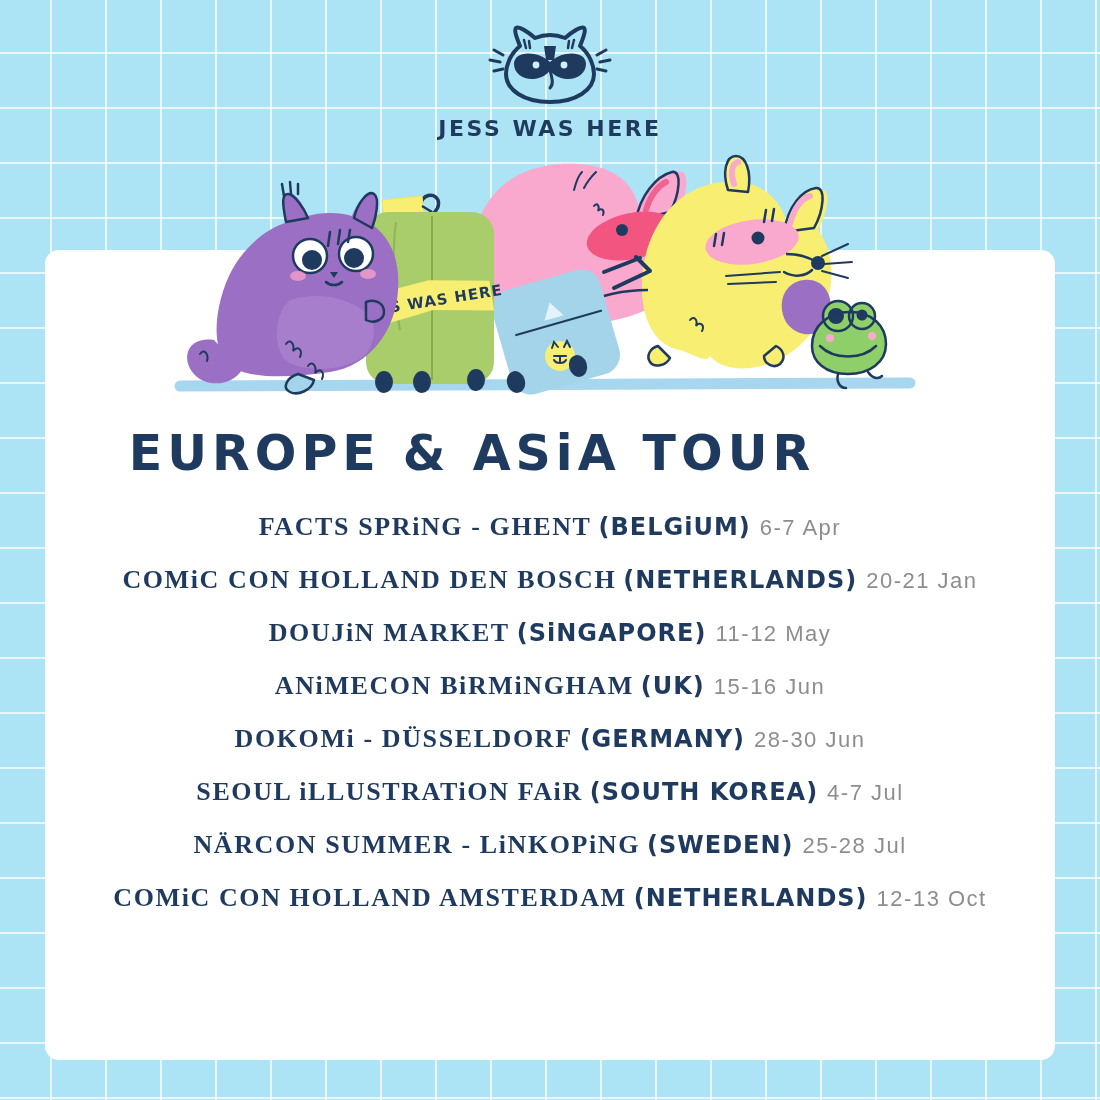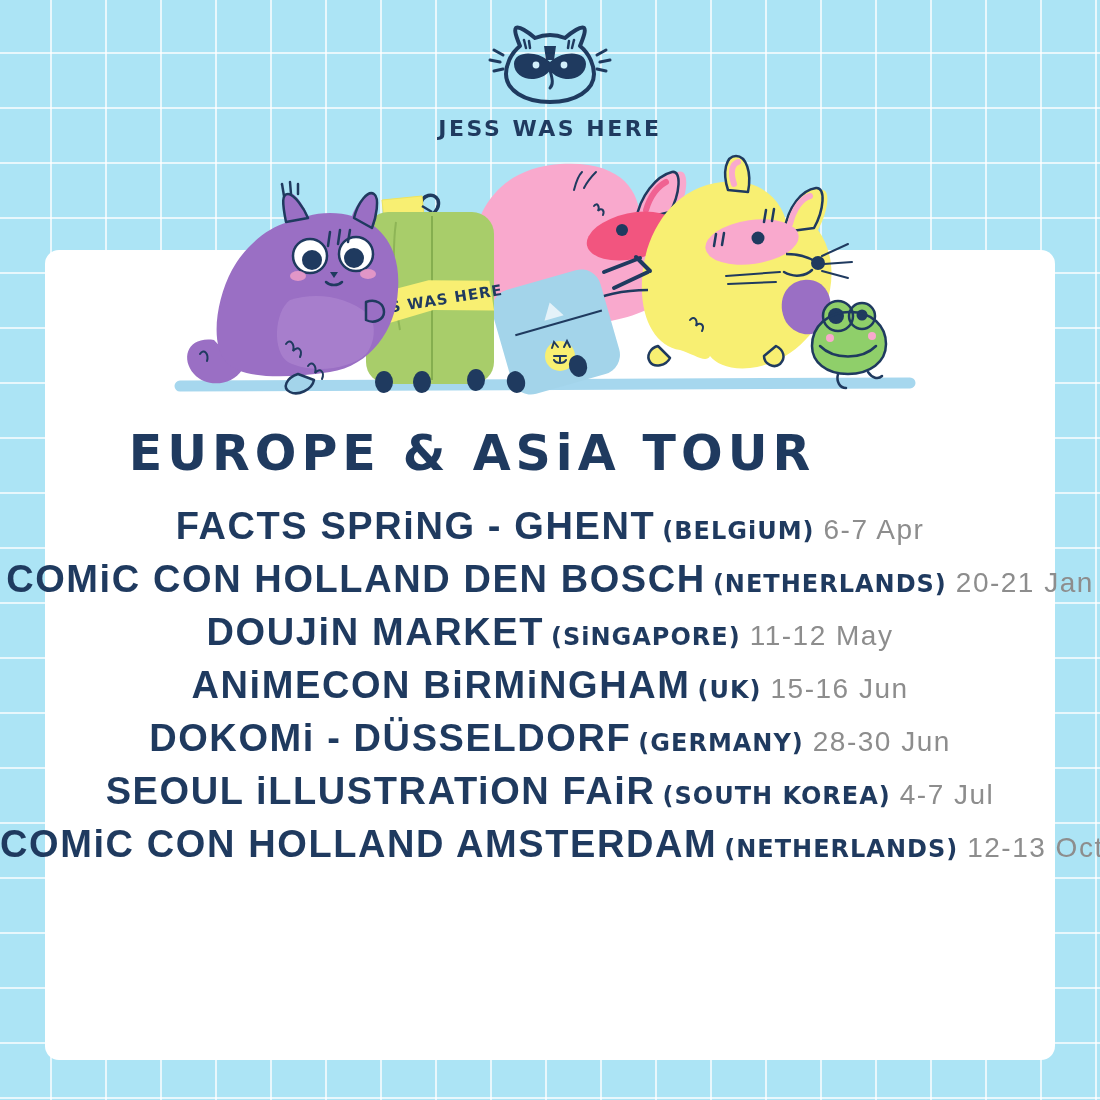--- a/index.html
+++ b/index.html
@@ -93,38 +93,38 @@
     width: 1100px;
   }
   .event-row {
     width: 1100px;
     text-align: center;
     white-space: nowrap;
     height: 53px;
     line-height: 53px;
   }
   .ev-name {
-    font-family: Liberation Sans, sans-serif;
+    font-family: Liberation Serif, serif;
     font-weight: bold;
-    font-size: 38px;
+    font-size: 26px;
     letter-spacing: 1.6px;
     color: #1f3a5f;
   }
   .ev-country {
     font-family: "DejaVu Sans", sans-serif;
     font-weight: bold;
     font-size: 24px;
     letter-spacing: 1px;
     color: #1f3a5f;
     margin-left: 7px;
   }
   .ev-date {
     font-family: "Liberation Sans", sans-serif;
     font-weight: normal;
-    font-size: 28px;
+    font-size: 22px;
     letter-spacing: 1.5px;
     color: #8d8d8d;
     margin-left: 9px;
   }
 </style>
 </head>
 <body>
 
 <div id="poster">
 
@@ -403,19 +403,22 @@
 
     <div class="event-row">
       <span class="ev-name">DOKOMi - DÜSSELDORF</span><span class="ev-country">(GERMANY)</span><span class="ev-date">28-30 Jun</span>
     </div>
 
     <div class="event-row">
       <span class="ev-name">SEOUL iLLUSTRATiON FAiR</span><span class="ev-country">(SOUTH KOREA)</span><span class="ev-date">4-7 Jul</span>
     </div>
 
 
+    <div class="event-row">
+      <span class="ev-name">NÄRCON SUMMER - LiNKOPiNG</span><span class="ev-country">(SWEDEN)</span><span class="ev-date">25-28 Jul</span>
+    </div>
 
     <div class="event-row">
       <span class="ev-name">COMiC CON HOLLAND AMSTERDAM</span><span class="ev-country">(NETHERLANDS)</span><span class="ev-date">12-13 Oct</span>
     </div>
 
   </div>
 </div>
 
 </body></html>

